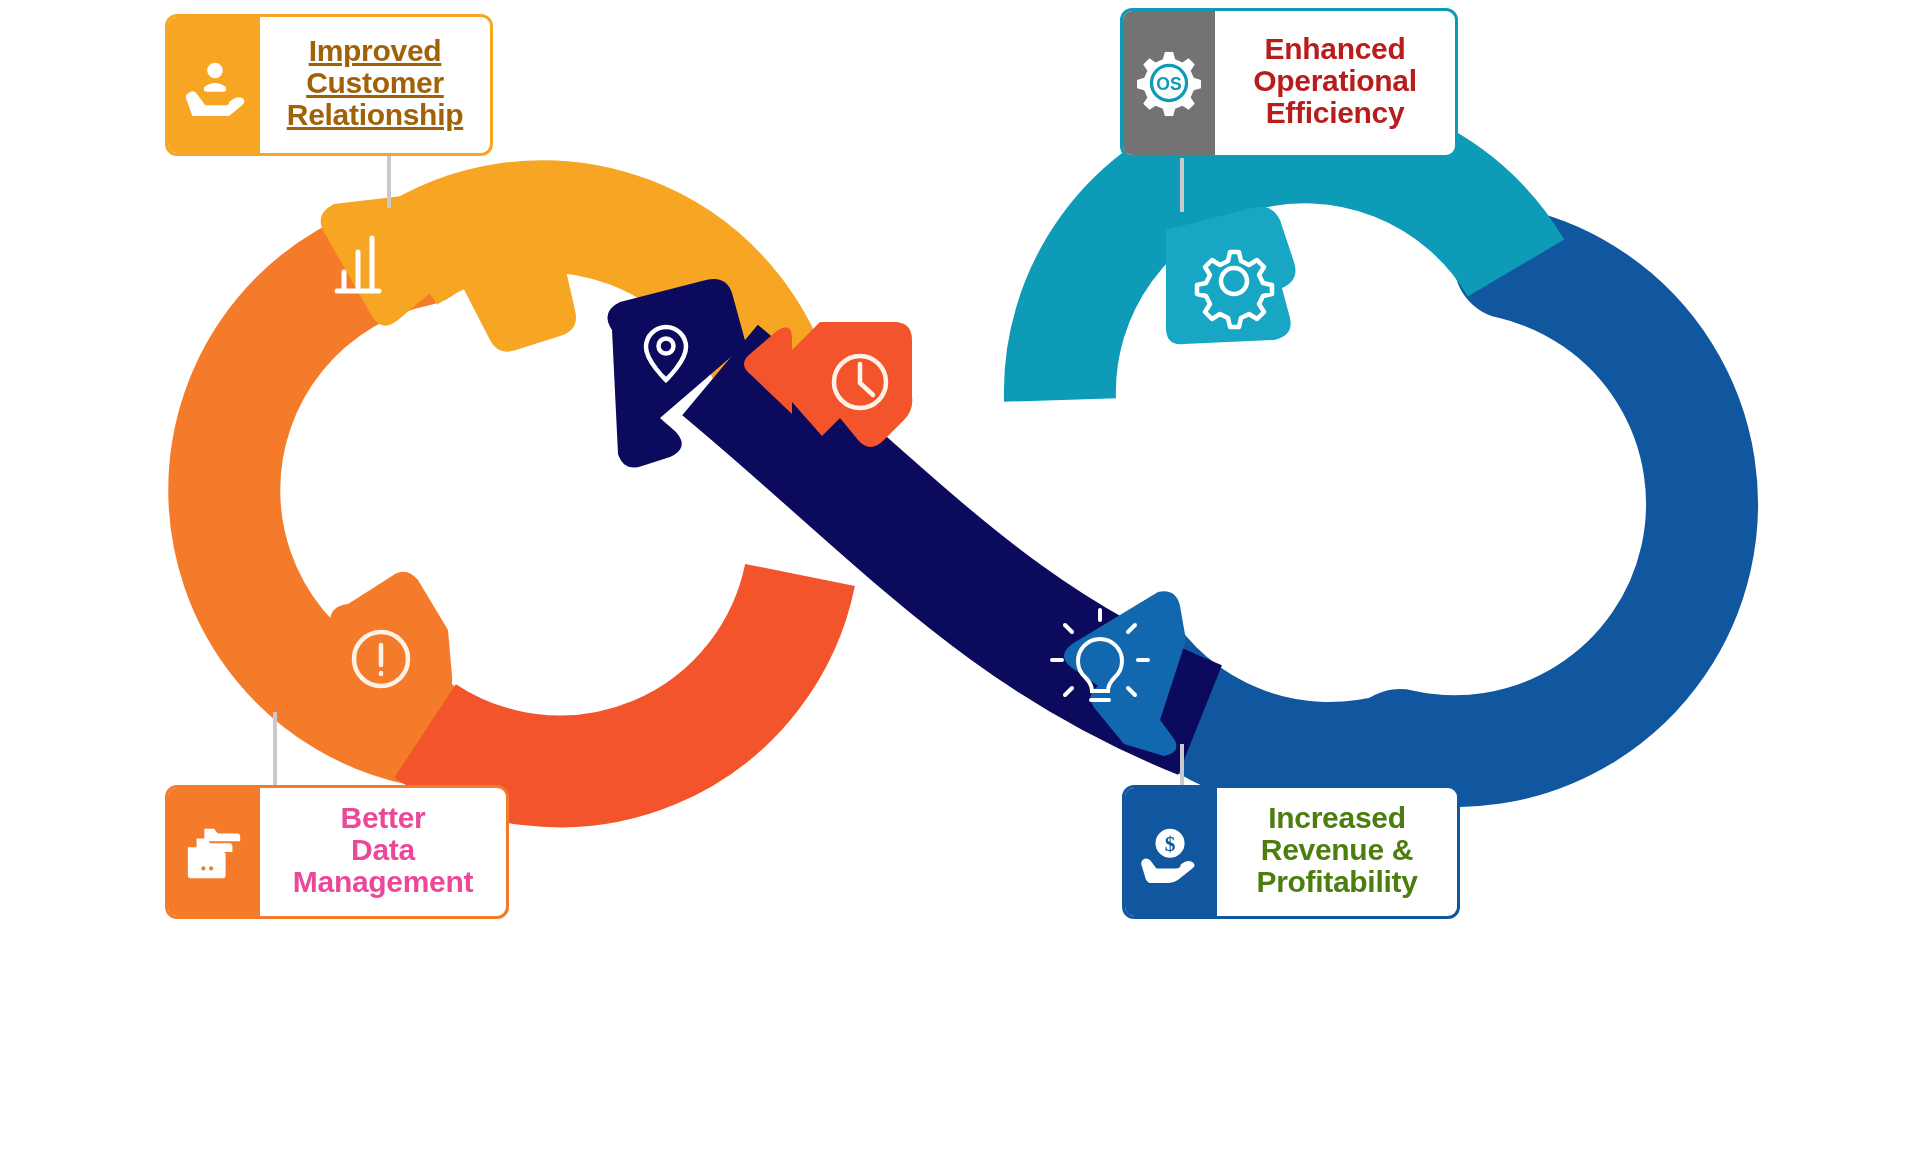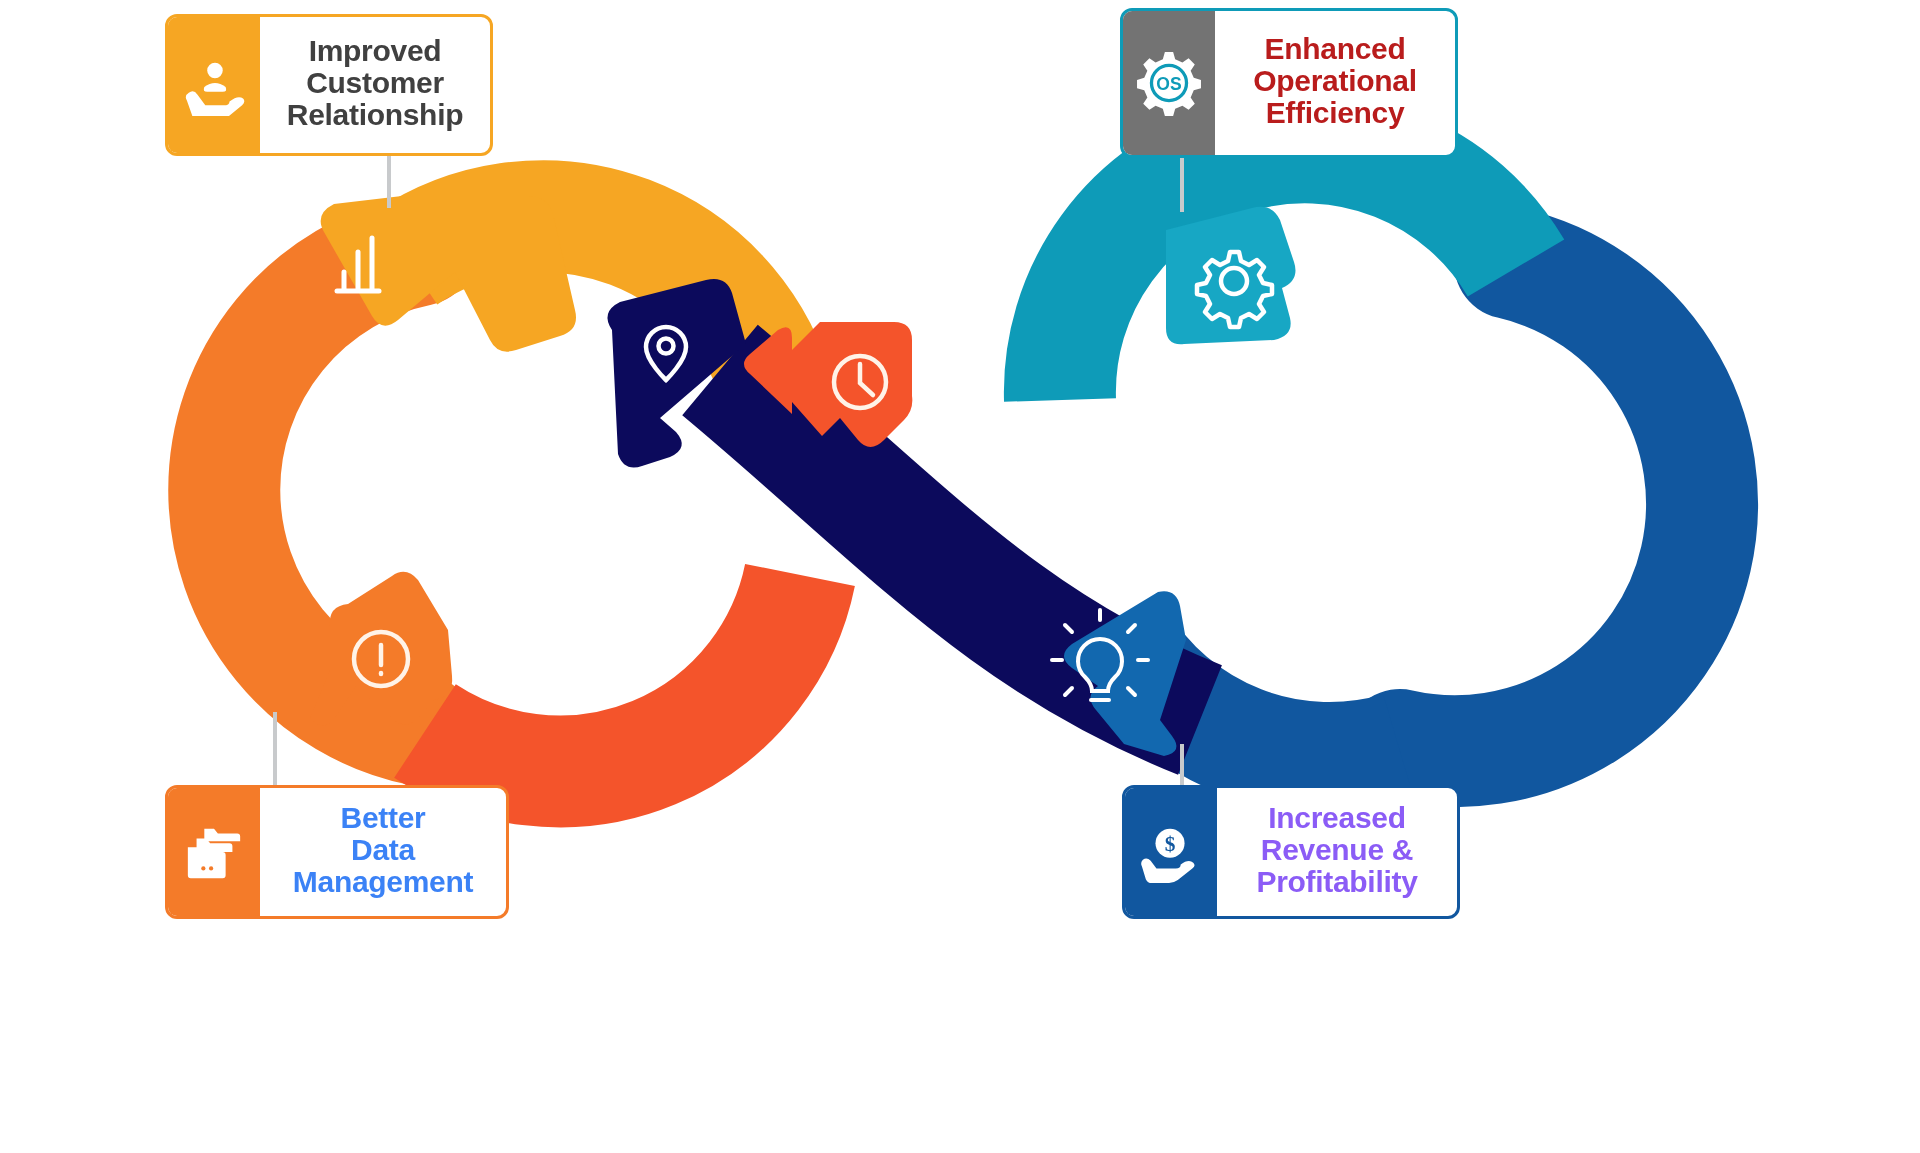--- a/index.html
+++ b/index.html
@@ -55,33 +55,33 @@
     font-weight: bold;
     line-height: 1.07;
     letter-spacing: -0.3px;
     padding: 6px 14px 10px 14px;
     white-space: pre-line;
   }
 
   
   .card.amber  { border: 3px solid #F6A623; }
   .card.amber  .card-icon { background: #F6A623; }
-  .card.amber  .card-text { color: #404040; }
+  .card.amber  .card-text { color: #a16207; text-decoration: underline; }
 
   .card.teal   { border: 3px solid #0E9BB8; }
   .card.teal   .card-icon { background: #737373; }
   .card.teal   .card-text { color: #b91c1c; }
 
   .card.orange { border: 3px solid #F47B29; }
   .card.orange .card-icon { background: #F47B29; }
-  .card.orange .card-text { color: #3b82f6; }
+  .card.orange .card-text { color: #ec4899; }
 
   .card.blue   { border: 3px solid #11579F; }
   .card.blue   .card-icon { background: #11579F; }
-  .card.blue   .card-text { color: #8b5cf6; }
+  .card.blue   .card-text { color: #4d7c0f; }
 
   
   #card-improved-customer-relationship { left: 165px; top: 14px;  width: 328px; height: 142px; }
   #card-improved-customer-relationship .card-text { font-size: 30px; }
 
   #card-enhanced-operational-efficiency { left: 1120px; top: 8px; width: 338px; height: 150px; }
   #card-enhanced-operational-efficiency .card-text { font-size: 30px; }
 
   #card-better-data-management { left: 165px; top: 785px; width: 344px; height: 134px; }
   #card-better-data-management .card-text { font-size: 30px; }

